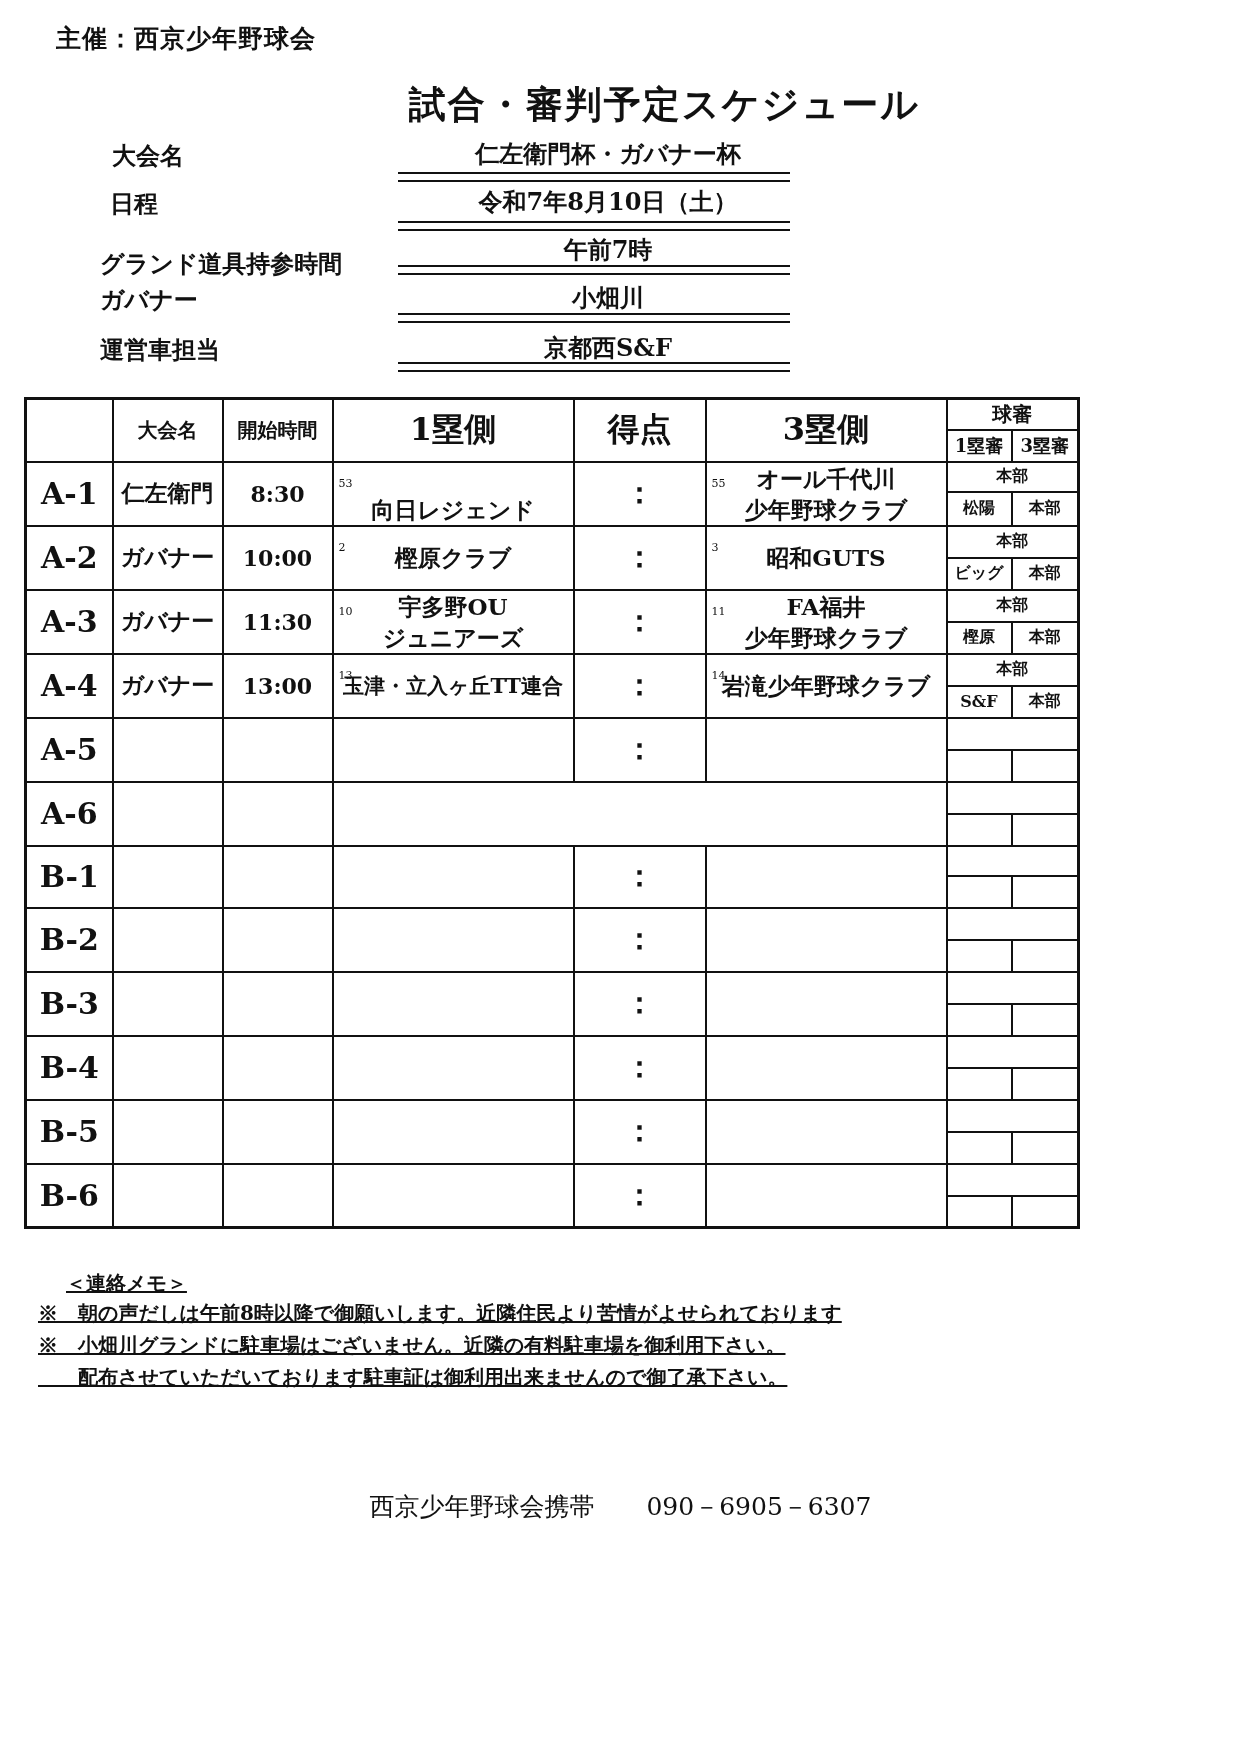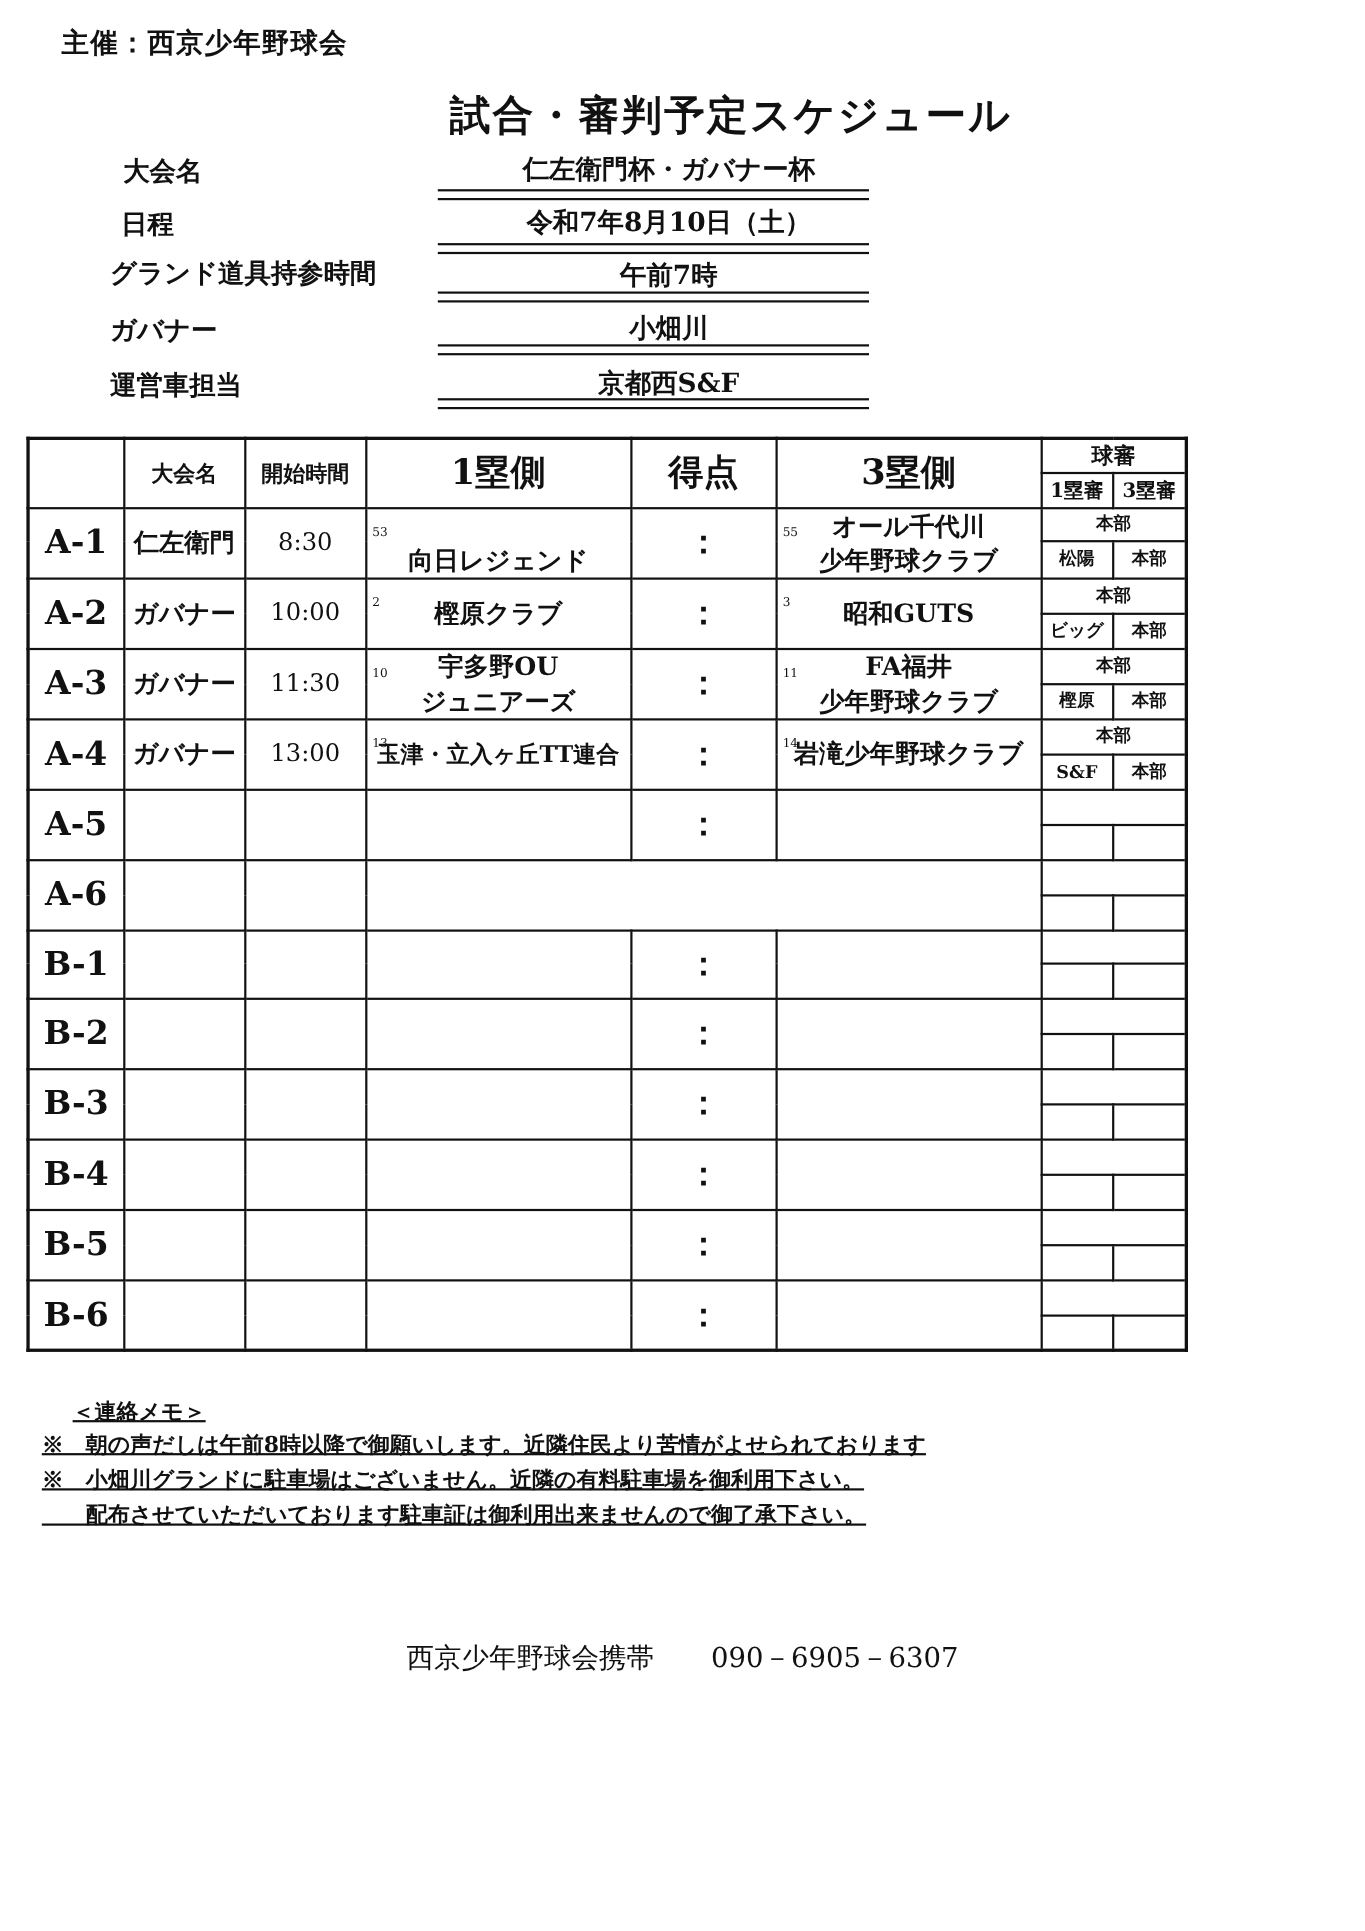--- a/index.html
+++ b/index.html
@@ -13,21 +13,21 @@
   .info-value { left: 412px; width: 392px; text-align: center; font-size: 24px; font-weight: bold; }
   .info-rule { left: 398px; width: 392px; height: 6px; border-top: 2px solid #111; border-bottom: 2px solid #111; }
 
   table.sched { position: absolute; left: 24px; top: 397px; border-collapse: collapse;
                 border: 3px solid #111; table-layout: fixed; }
   table.sched td { border: 2px solid #111; padding: 0; text-align: center; vertical-align: middle; position: relative; }
   .hdr td { font-size: 32px; font-weight: bold; }
   .hdr .small { font-size: 18px; font-weight: bold; }
   .game-id { font-size: 30px; font-weight: bold; }
   .tourn { font-size: 23px; font-weight: bold; }
-  .time { font-size: 22px; font-weight: normal; margin-top: 12px; }
+  .time { font-size: 22px; font-weight: bold; margin-top: 12px; }
   .team { font-size: 23px; font-weight: bold; line-height: 31px; }
   .seed { position: absolute; left: 5px; top: 5px; font-size: 11px; font-weight: normal; }
   .colon { font-size: 30px; font-weight: bold; }
   .ump { font-size: 16px; font-weight: bold; margin-left: 32px; }
   .dbl td { border-top: 6px double #111; }
 
   .memo { left: 66px; font-size: 20px; font-weight: bold; text-decoration: underline; }
   .footer { left: 0; width: 1241px; top: 1490px; text-align: center; font-size: 25px; font-weight: normal; }
 </style>
 </head>
@@ -37,21 +37,21 @@
 <div class="abs title">試合・審判予定スケジュール</div>
 
 <div class="abs info-label" style="top:140px;left:112px">大会名</div>
 <div class="abs info-value" style="top:138px">仁左衛門杯・ガバナー杯</div>
 <div class="abs info-rule" style="top:172px"></div>
 
 <div class="abs info-label" style="top:188px;left:110px">日程</div>
 <div class="abs info-value" style="top:186px">令和7年8月10日（土）</div>
 <div class="abs info-rule" style="top:221px"></div>
 
-<div class="abs info-label" style="top:232px">グランド道具持参時間</div>
+<div class="abs info-label" style="top:248px">グランド道具持参時間</div>
 <div class="abs info-value" style="top:234px">午前7時</div>
 <div class="abs info-rule" style="top:265px"></div>
 
 <div class="abs info-label" style="top:284px">ガバナー</div>
 <div class="abs info-value" style="top:282px">小畑川</div>
 <div class="abs info-rule" style="top:313px"></div>
 
 <div class="abs info-label" style="top:334px">運営車担当</div>
 <div class="abs info-value" style="top:332px">京都西S&amp;F</div>
 <div class="abs info-rule" style="top:362px"></div>

